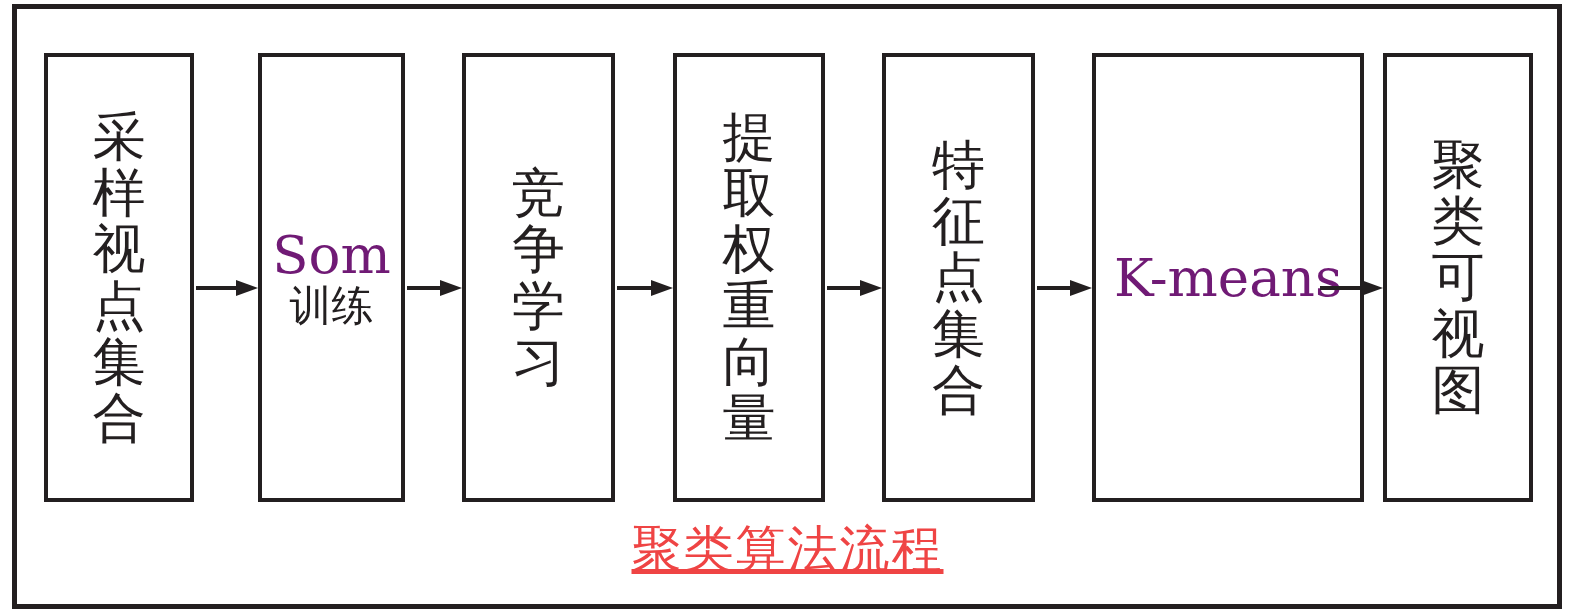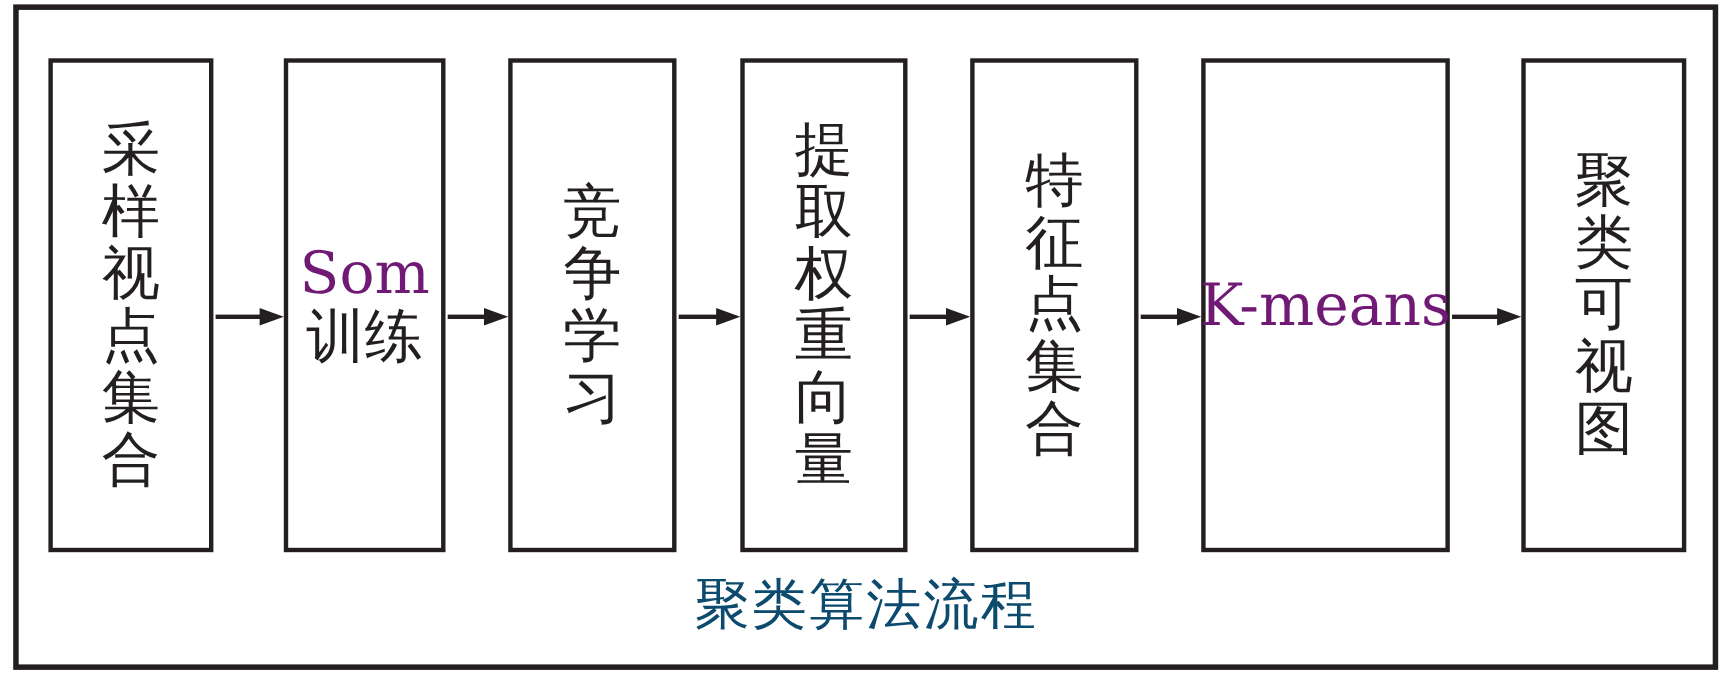--- a/index.html
+++ b/index.html
@@ -62,21 +62,21 @@
   .latin-line {
     color: #701a75;
     font-size: 53px;
     font-family: "DejaVu Serif", "Liberation Serif", serif;
     line-height: 1.08;
     white-space: nowrap;
     text-align: left;
   }
   .cjk-line {
     color: #231f20;
-    font-size: 53px;
+    font-size: 42px;
     font-family: "DejaVu Serif", "Liberation Serif", serif;
     line-height: 1.08;
     white-space: nowrap;
     text-align: center;
   }
 
   
   .arrow {
     position: absolute;
     top: 280px;
@@ -99,25 +99,26 @@
     border-left: 22px solid #231f20;
   }
 
   
   #caption {
     position: absolute;
     left: 0;
     right: 0;
     top: 516px;
     text-align: center;
-    color: #0c4a6e;
+    color: #ef4444;
     font-size: 50px;
     font-family: "DejaVu Serif", "Liberation Serif", serif;
     letter-spacing: 2px;
     white-space: nowrap;
+    text-decoration: underline;
   }
 </style>
 </head>
 <body>
 
 <div id="canvas">
 
   <div id="outer-frame"></div>
 
   <div id="boxes-layer">
@@ -155,21 +156,21 @@
       </div>
       <div class="flow-box" style="left: 882px; width: 153px;">
         <div class="v-text">
           <span class="ch">特</span>
           <span class="ch">征</span>
           <span class="ch">点</span>
           <span class="ch">集</span>
           <span class="ch">合</span>
         </div>
       </div>
-      <div class="flow-box" style="left: 1092px; width: 226px;">
+      <div class="flow-box" style="left: 1092px; width: 272px;">
         <div class="latin-line">K-means</div>
       </div>
       <div class="flow-box" style="left: 1383px; width: 150px;">
         <div class="v-text">
           <span class="ch">聚</span>
           <span class="ch">类</span>
           <span class="ch">可</span>
           <span class="ch">视</span>
           <span class="ch">图</span>
         </div>

